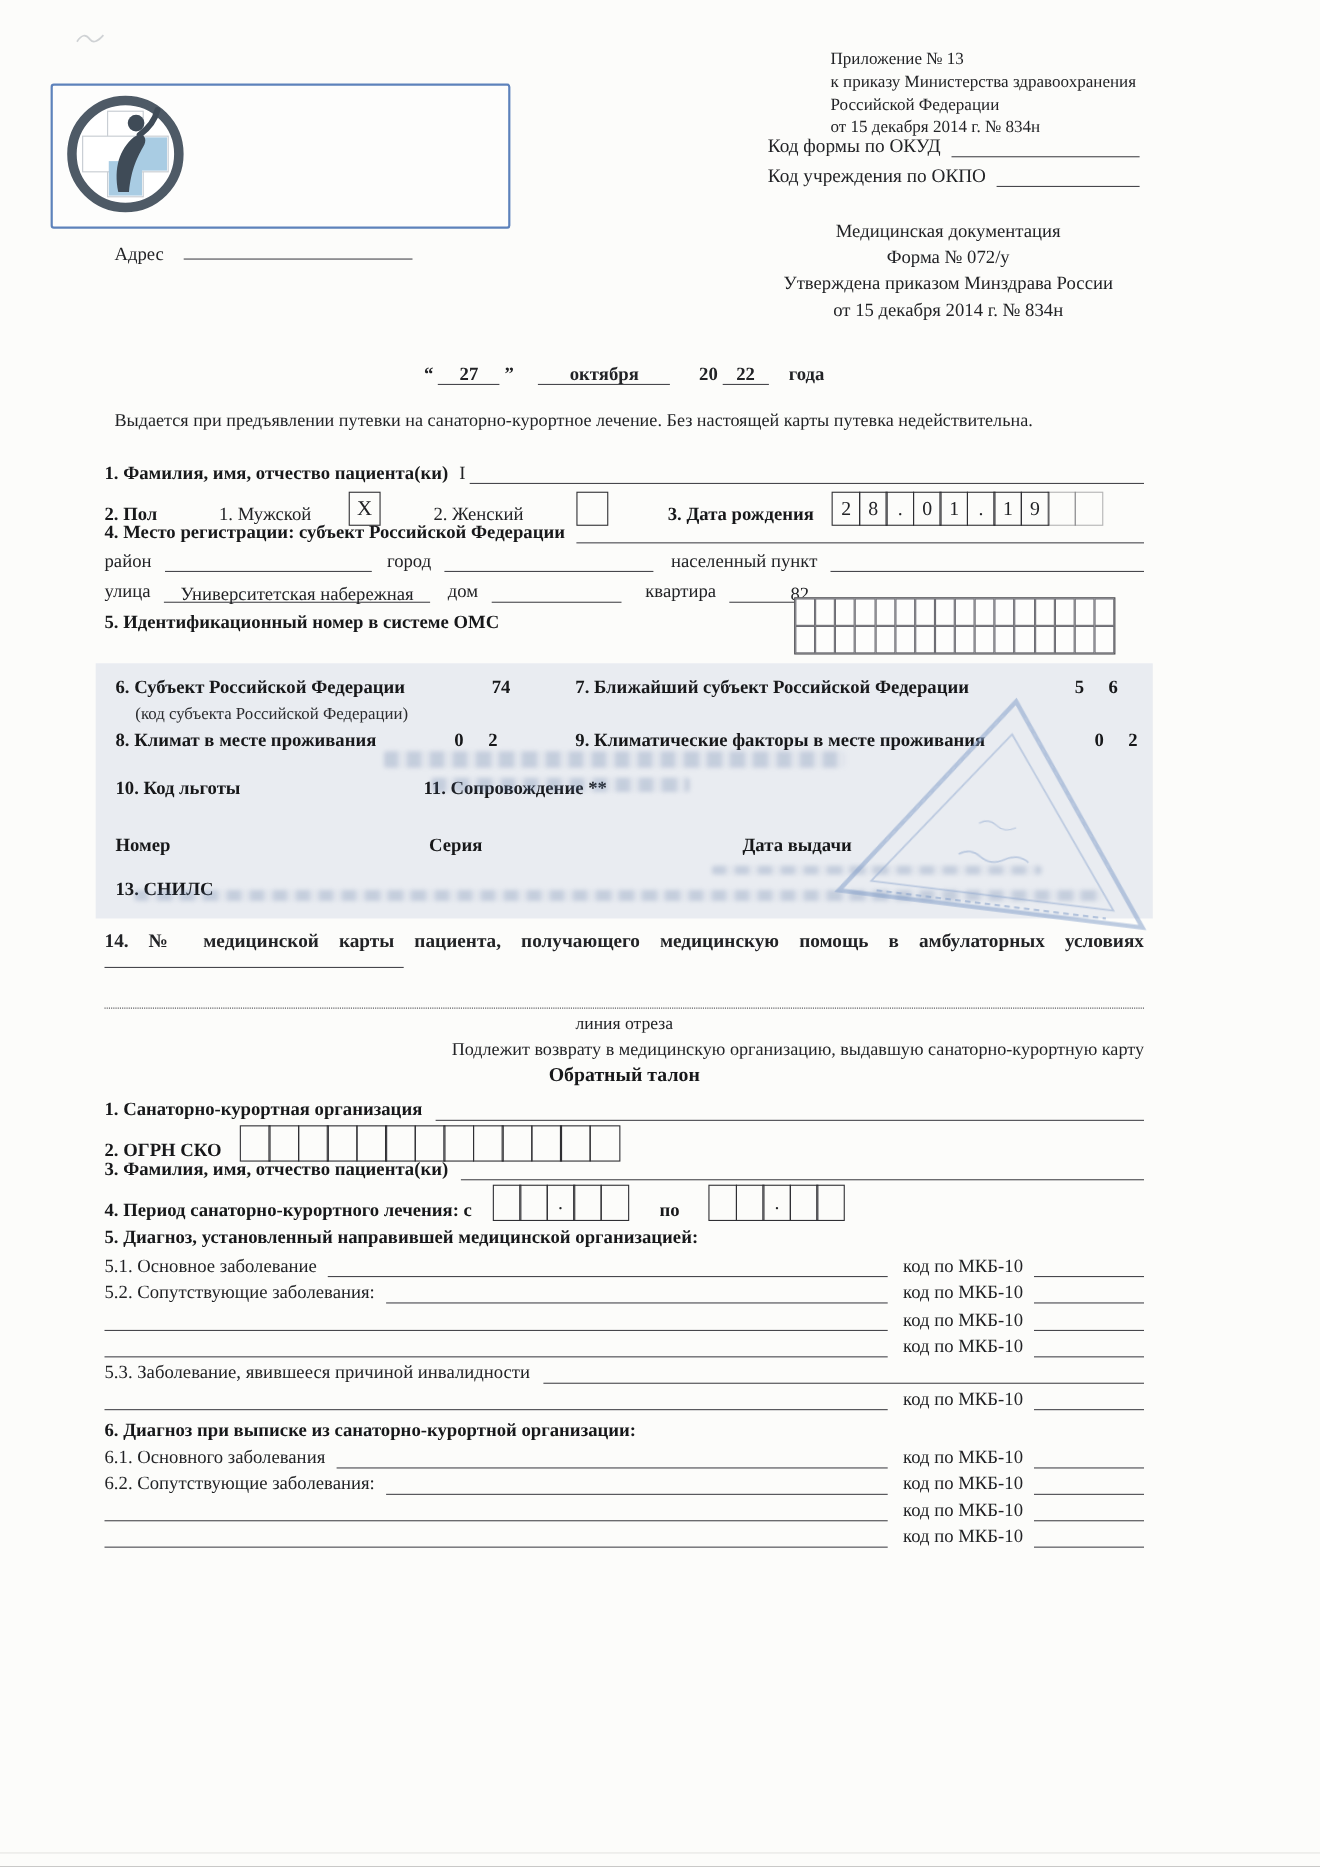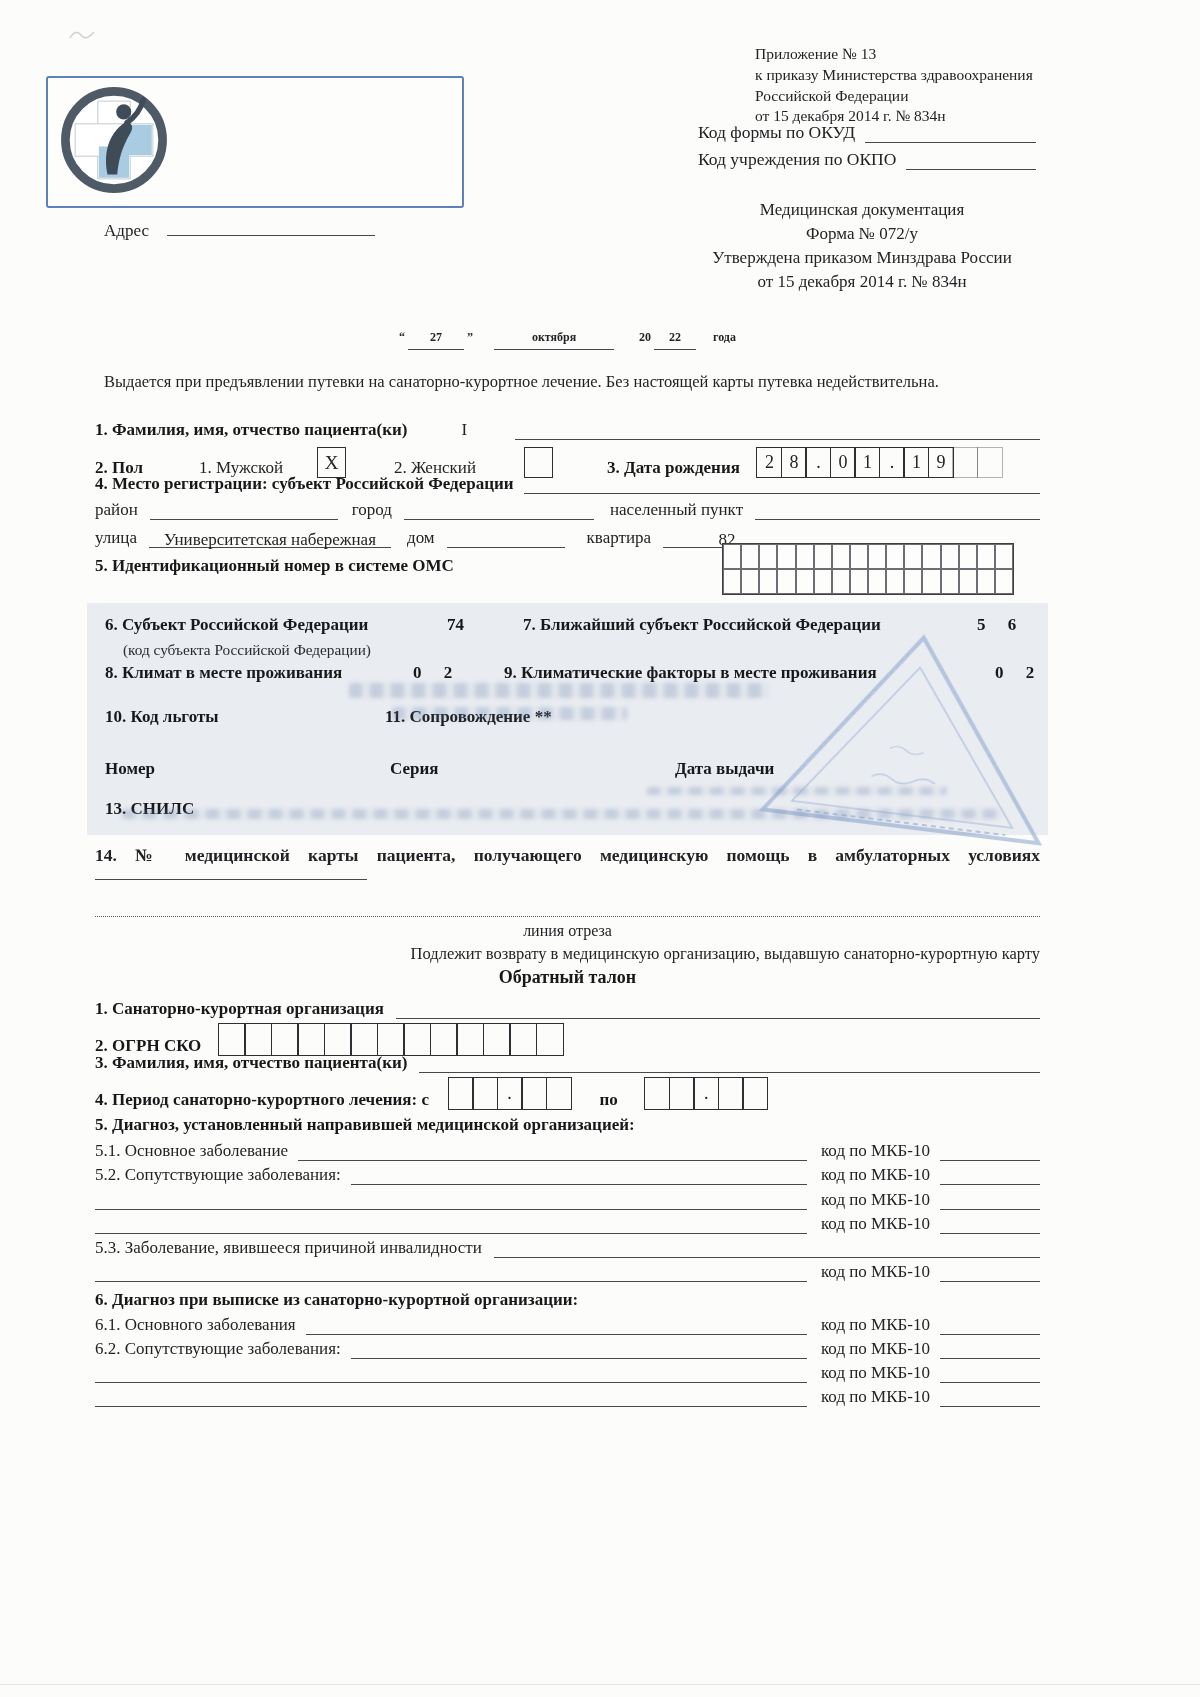--- a/index.html
+++ b/index.html
@@ -20,21 +20,21 @@
   .tagline{font-size:15.5px;font-weight:bold;color:#2e3f52;margin-top:1px;letter-spacing:.2px;}
   .phone{font-size:32px;color:#4a7cb2;font-weight:600;margin-top:1px;letter-spacing:.5px;}
   
   .appendix{position:absolute;left:755px;top:44px;font-size:15.5px;line-height:1.34;}
   .okud{position:absolute;left:698px;top:122px;width:338px;font-size:17.5px;}
   .okrow{display:flex;align-items:flex-end;margin-bottom:6px;}
   .okrow .ul{flex:1;margin-left:10px;}
   .meddoc{position:absolute;left:688px;top:198px;width:348px;text-align:center;font-size:17px;line-height:1.42;}
   
   .title-line{position:absolute;left:95px;width:945px;top:296px;text-align:center;padding-left:70px;box-sizing:border-box;font-size:20px;}
-  .date-line{position:absolute;left:95px;width:945px;top:330px;text-align:center;font-size:12px;font-weight:bold;}
+  .date-line{position:absolute;left:95px;width:945px;top:330px;text-align:center;font-size:17px;font-weight:bold;}
   .note{position:absolute;left:104px;top:372px;font-size:16.5px;}
   .content{position:absolute;left:95px;top:380px;width:945px;}
   .chk{display:inline-flex;width:27px;height:29px;border:1.6px solid #2f2f33;align-items:center;justify-content:center;font-size:19px;}
   .cells{display:inline-flex;}
   .cell{width:24px;height:29px;border:1.5px solid #2f2f33;margin-left:-1.5px;display:inline-flex;align-items:center;justify-content:center;font-size:18px;}
   .cell.faint{border-color:rgba(47,47,51,.35);}
   .omsgrid{position:absolute;left:627px;top:163px;width:290px;height:50px;border:1.3px solid #3e3e42;display:grid;grid-template-columns:repeat(16,1fr);grid-template-rows:1fr 1fr;background:#fdfdfc;}
   .gc{border:0.6px solid #6d6d74;}
   .tint{position:absolute;left:-8px;width:961px;height:232px;background:#e9ecf1;}
   .t{position:absolute;font-size:17px;white-space:nowrap;}
@@ -107,21 +107,21 @@
     <span>”</span>
     <span class="ul ctr" style="width:120px;margin-left:18px;">октября</span>
     <span style="margin-left:22px;">20</span>
     <span class="ul ctr" style="width:42px;">22</span>
     <span style="margin-left:14px;">года</span>
   </div>
   <div class="note">Выдается при предъявлении путевки на санаторно-курортное лечение. Без настоящей карты путевка недействительна.</div>
 
   <div class="content">
 
-    <div class="row" style="top:40px;gap:44px;">
+    <div class="row" style="top:40px;">
       <span class="b">1. Фамилия, имя, отчество пациента(ки)</span>
       <span style="margin-left:10px;">I</span>
       <span class="ul fill" style="margin-left:4px;"></span>
     </div>
 
     <div class="row" style="top:67px;">
       <span class="b">2. Пол</span>
       <span style="margin-left:56px;text-align:center;">1. Мужской</span>
       <span class="chk" style="margin-left:34px;">
           <span>X</span>
@@ -205,21 +205,21 @@
     </div>
 
     <div class="tint" style="top:223px;">
       <span class="t b" style="left:18px;top:12px;">6. Субъект Российской Федерации</span>
       <span class="t b" style="left:360px;top:12px;">74</span>
       <span class="t b" style="left:436px;top:12px;">7. Ближайший субъект Российской Федерации</span>
       <span class="t b sp" style="left:890px;top:12px;">5 6</span>
       <span class="t sub" style="left:36px;top:38px;">(код субъекта Российской Федерации)</span>
       <span class="t b" style="left:18px;top:60px;">8. Климат в месте проживания</span>
       <span class="t b sp" style="left:326px;top:60px;">0 2</span>
-      <span class="t b" style="left:417px;top:60px;">9. Климатические факторы в месте проживания</span>
+      <span class="t b" style="left:436px;top:60px;">9. Климатические факторы в месте проживания</span>
       <span class="t b sp" style="left:908px;top:60px;">0 2</span>
       <span class="t b" style="left:18px;top:104px;">10. Код льготы</span>
       <span class="t b" style="left:298px;top:104px;">11. Сопровождение **</span>
       <span class="t b" style="left:18px;top:156px;">Номер</span>
       <span class="t b" style="left:303px;top:156px;">Серия</span>
       <span class="t b" style="left:588px;top:156px;">Дата выдачи</span>
       <span class="t b" style="left:18px;top:196px;">13. СНИЛС</span>
 
       <div class="bleed" style="left:262px;top:80px;width:420px;height:15px;"></div>
       <div class="bleed" style="left:305px;top:104px;width:235px;height:13px;"></div>

